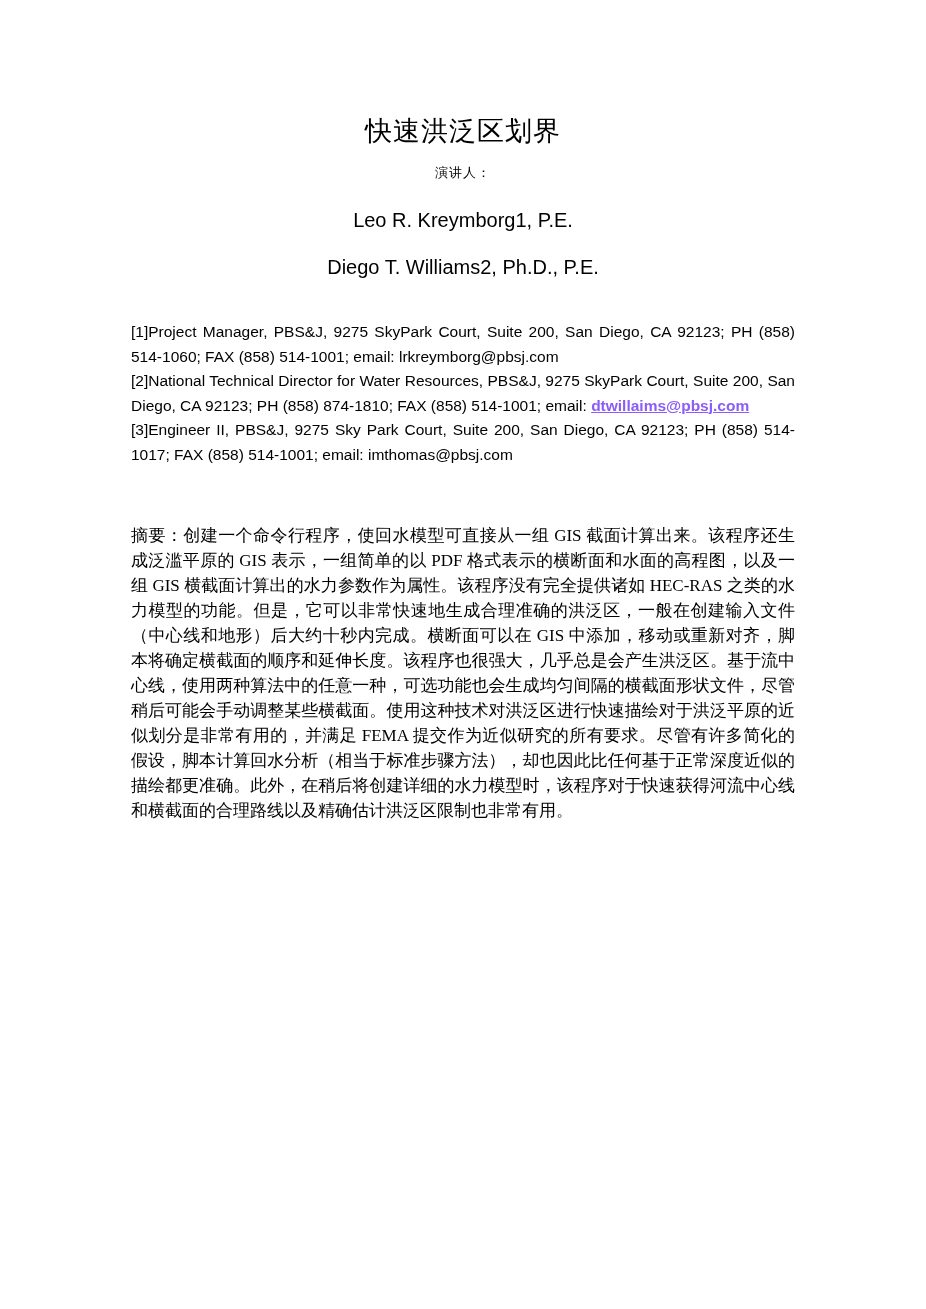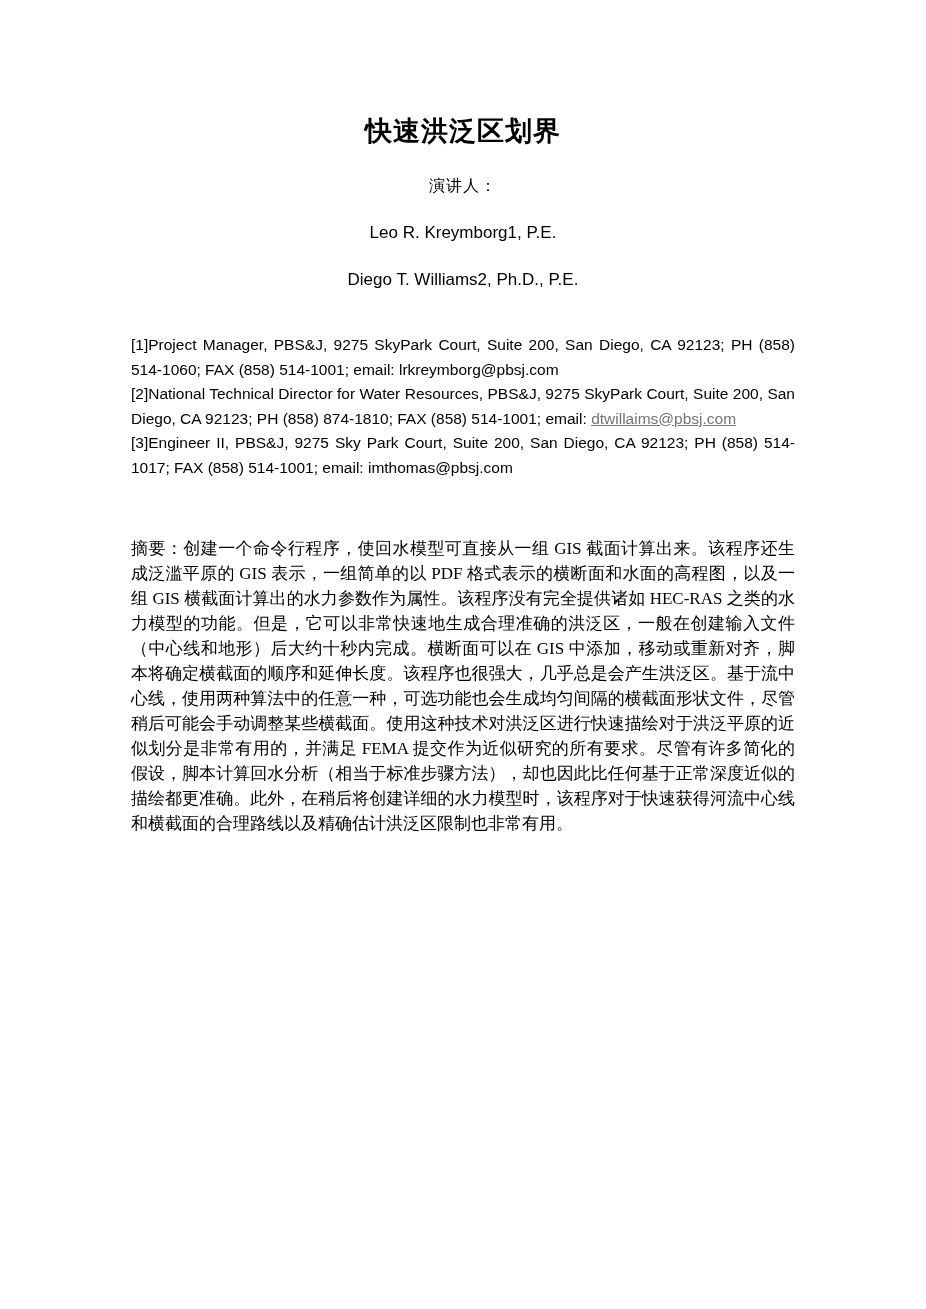--- a/index.html
+++ b/index.html
@@ -19,50 +19,51 @@
     position: absolute;
     left: 131px;
     top: 0;
     width: 664px;
   }
   .doc-title {
     margin-top: 114px;
     text-align: center;
     font-size: 27px;
     line-height: 34px;
-    font-weight: 700;
+    font-weight: 400;
     letter-spacing: 1px;
   }
   .presenter {
-    margin-top: 25px;
+    margin-top: 12px;
     text-align: center;
-    font-size: 16px;
+    font-size: 13px;
     line-height: 26px;
     letter-spacing: 1px;
   }
   .author {
     margin-top: 21px;
     text-align: center;
-    font-size: 17px;
+    font-size: 20px;
     line-height: 26px;
   }
   .affiliations {
     margin-top: 40px;
     font-size: 15.5px;
     line-height: 24.5px;
     text-align: justify;
   }
   .affiliations p {
     margin: 0;
     padding: 0;
   }
   .email-link {
-    color: #737373;
+    color: #8b5cf6;
     text-decoration: underline;
     cursor: pointer;
+    font-weight: bold;
   }
   .abstract {
     margin-top: 56px;
     font-family: "Liberation Serif", "DejaVu Serif", serif;
     font-size: 17px;
     line-height: 25px;
     text-align: justify;
   }
   .abstract-label {
     font-weight: 400;

